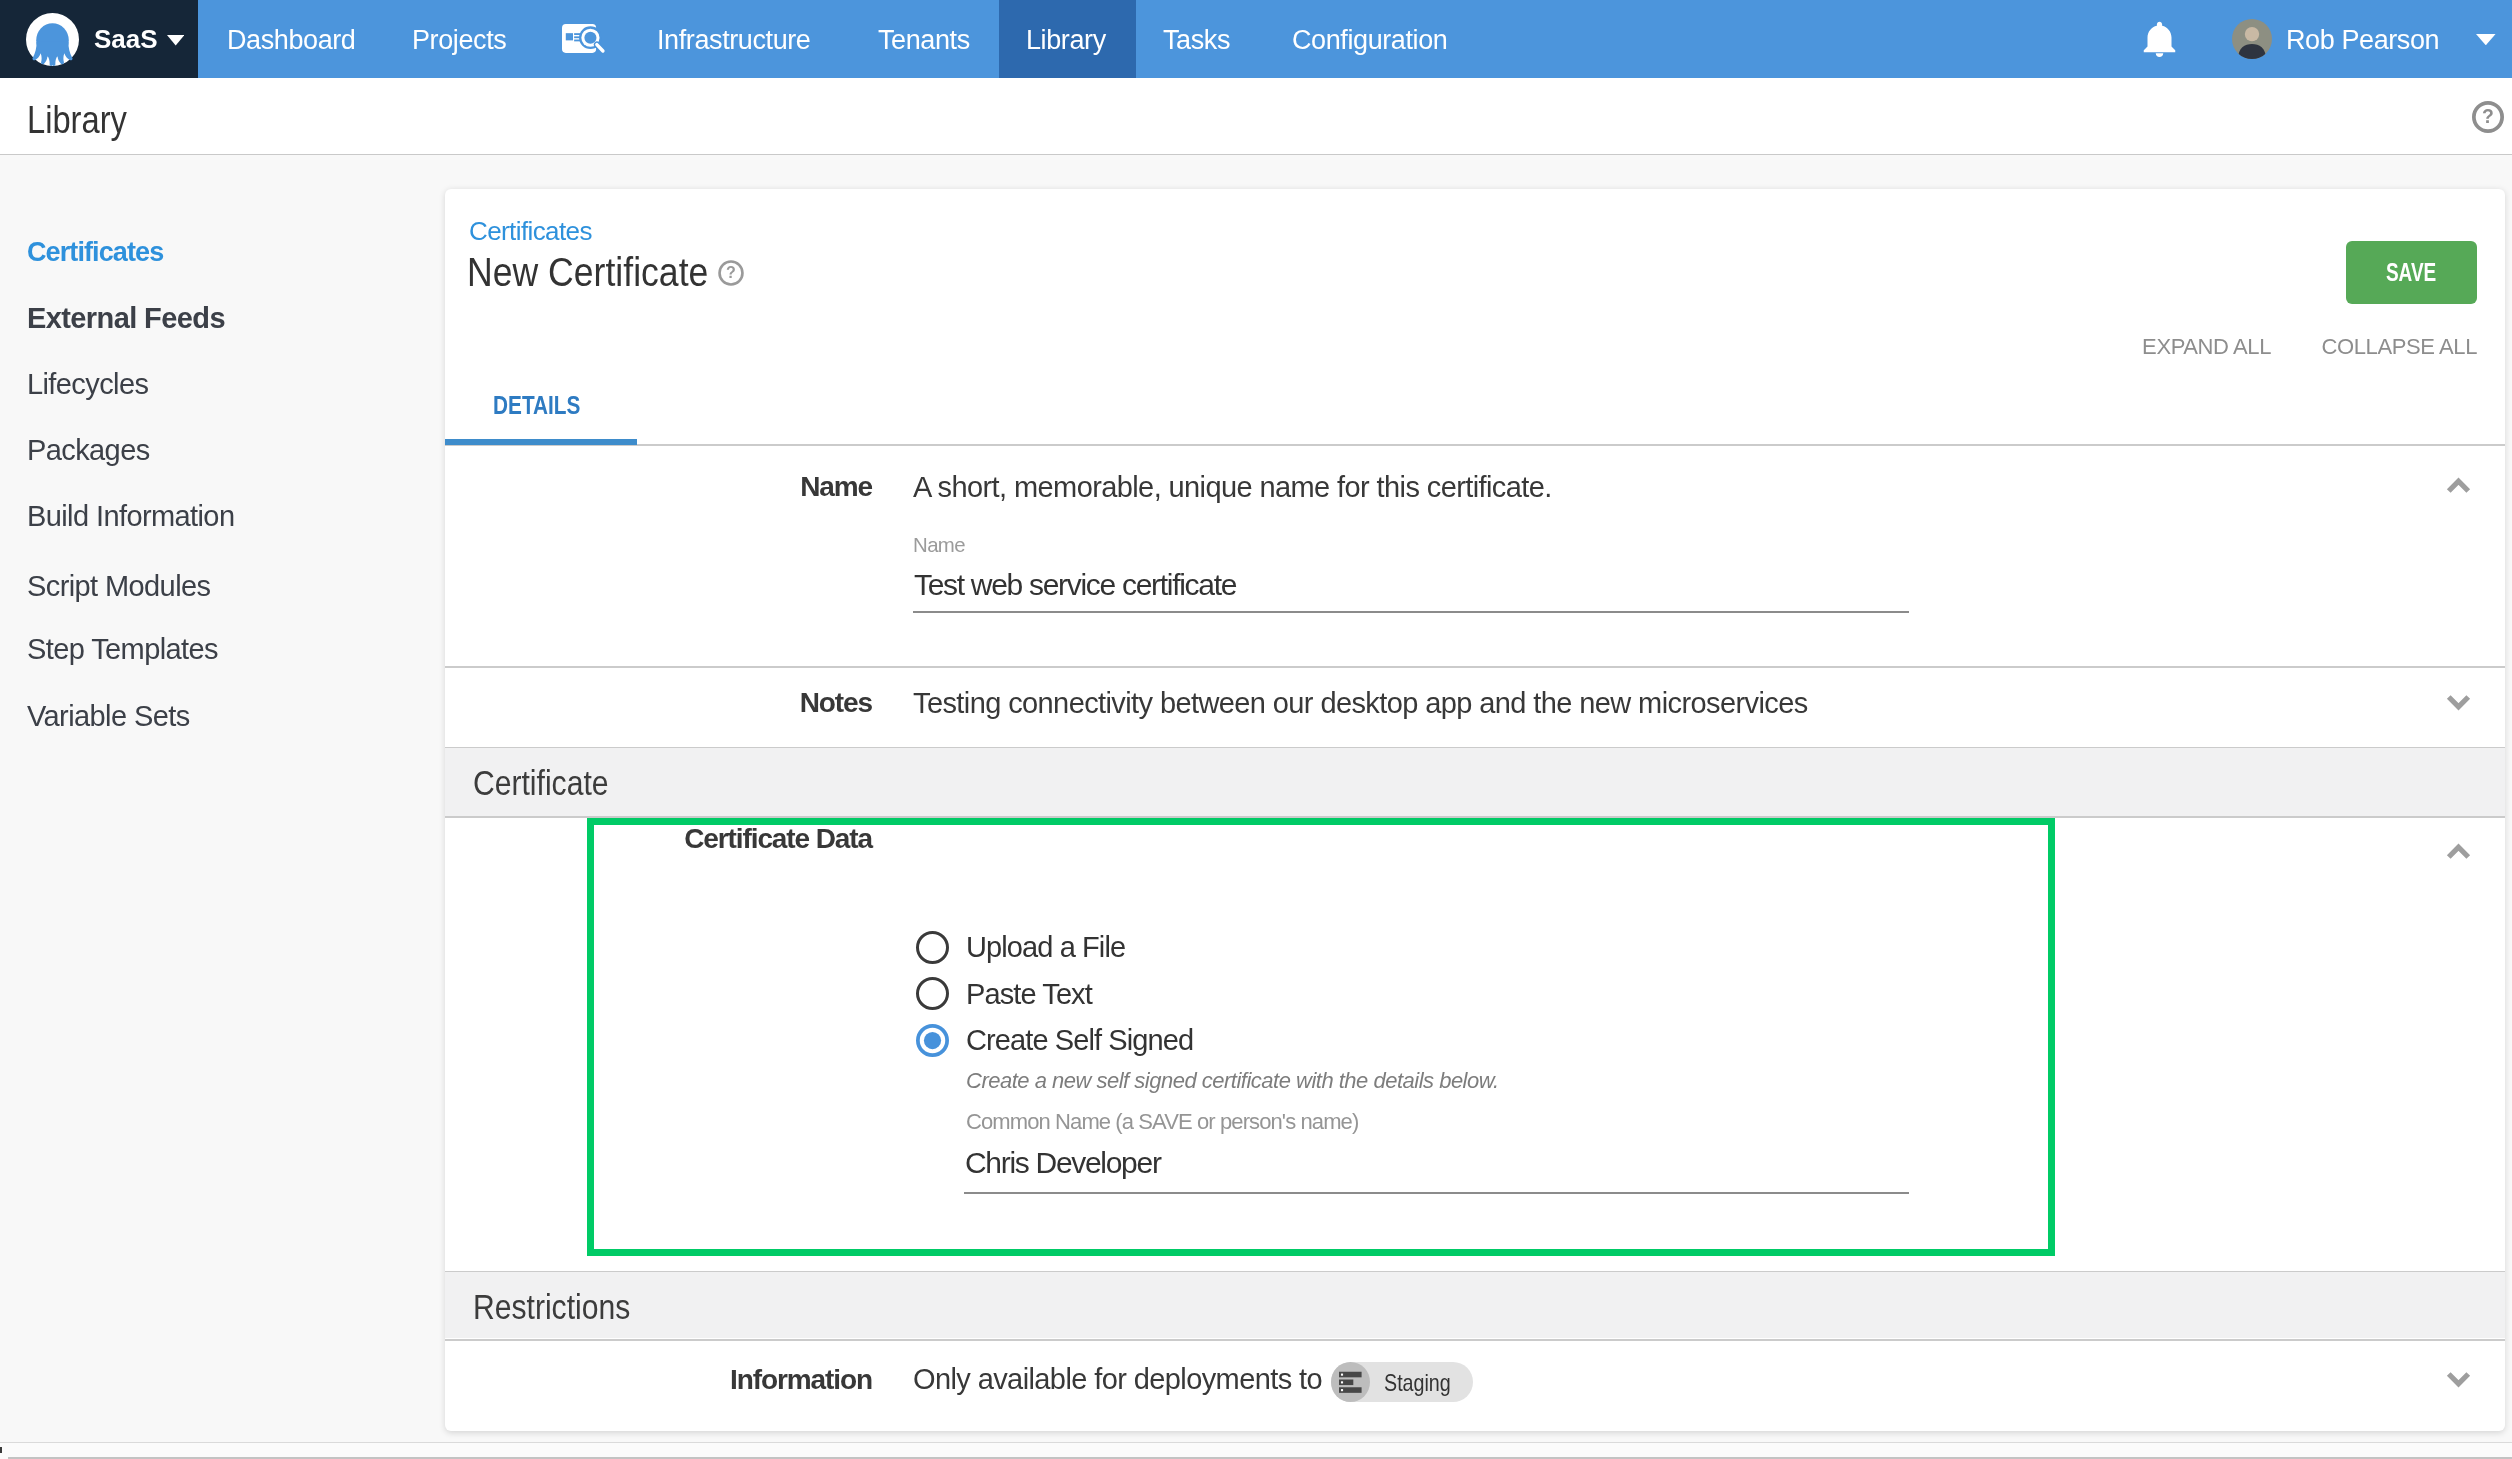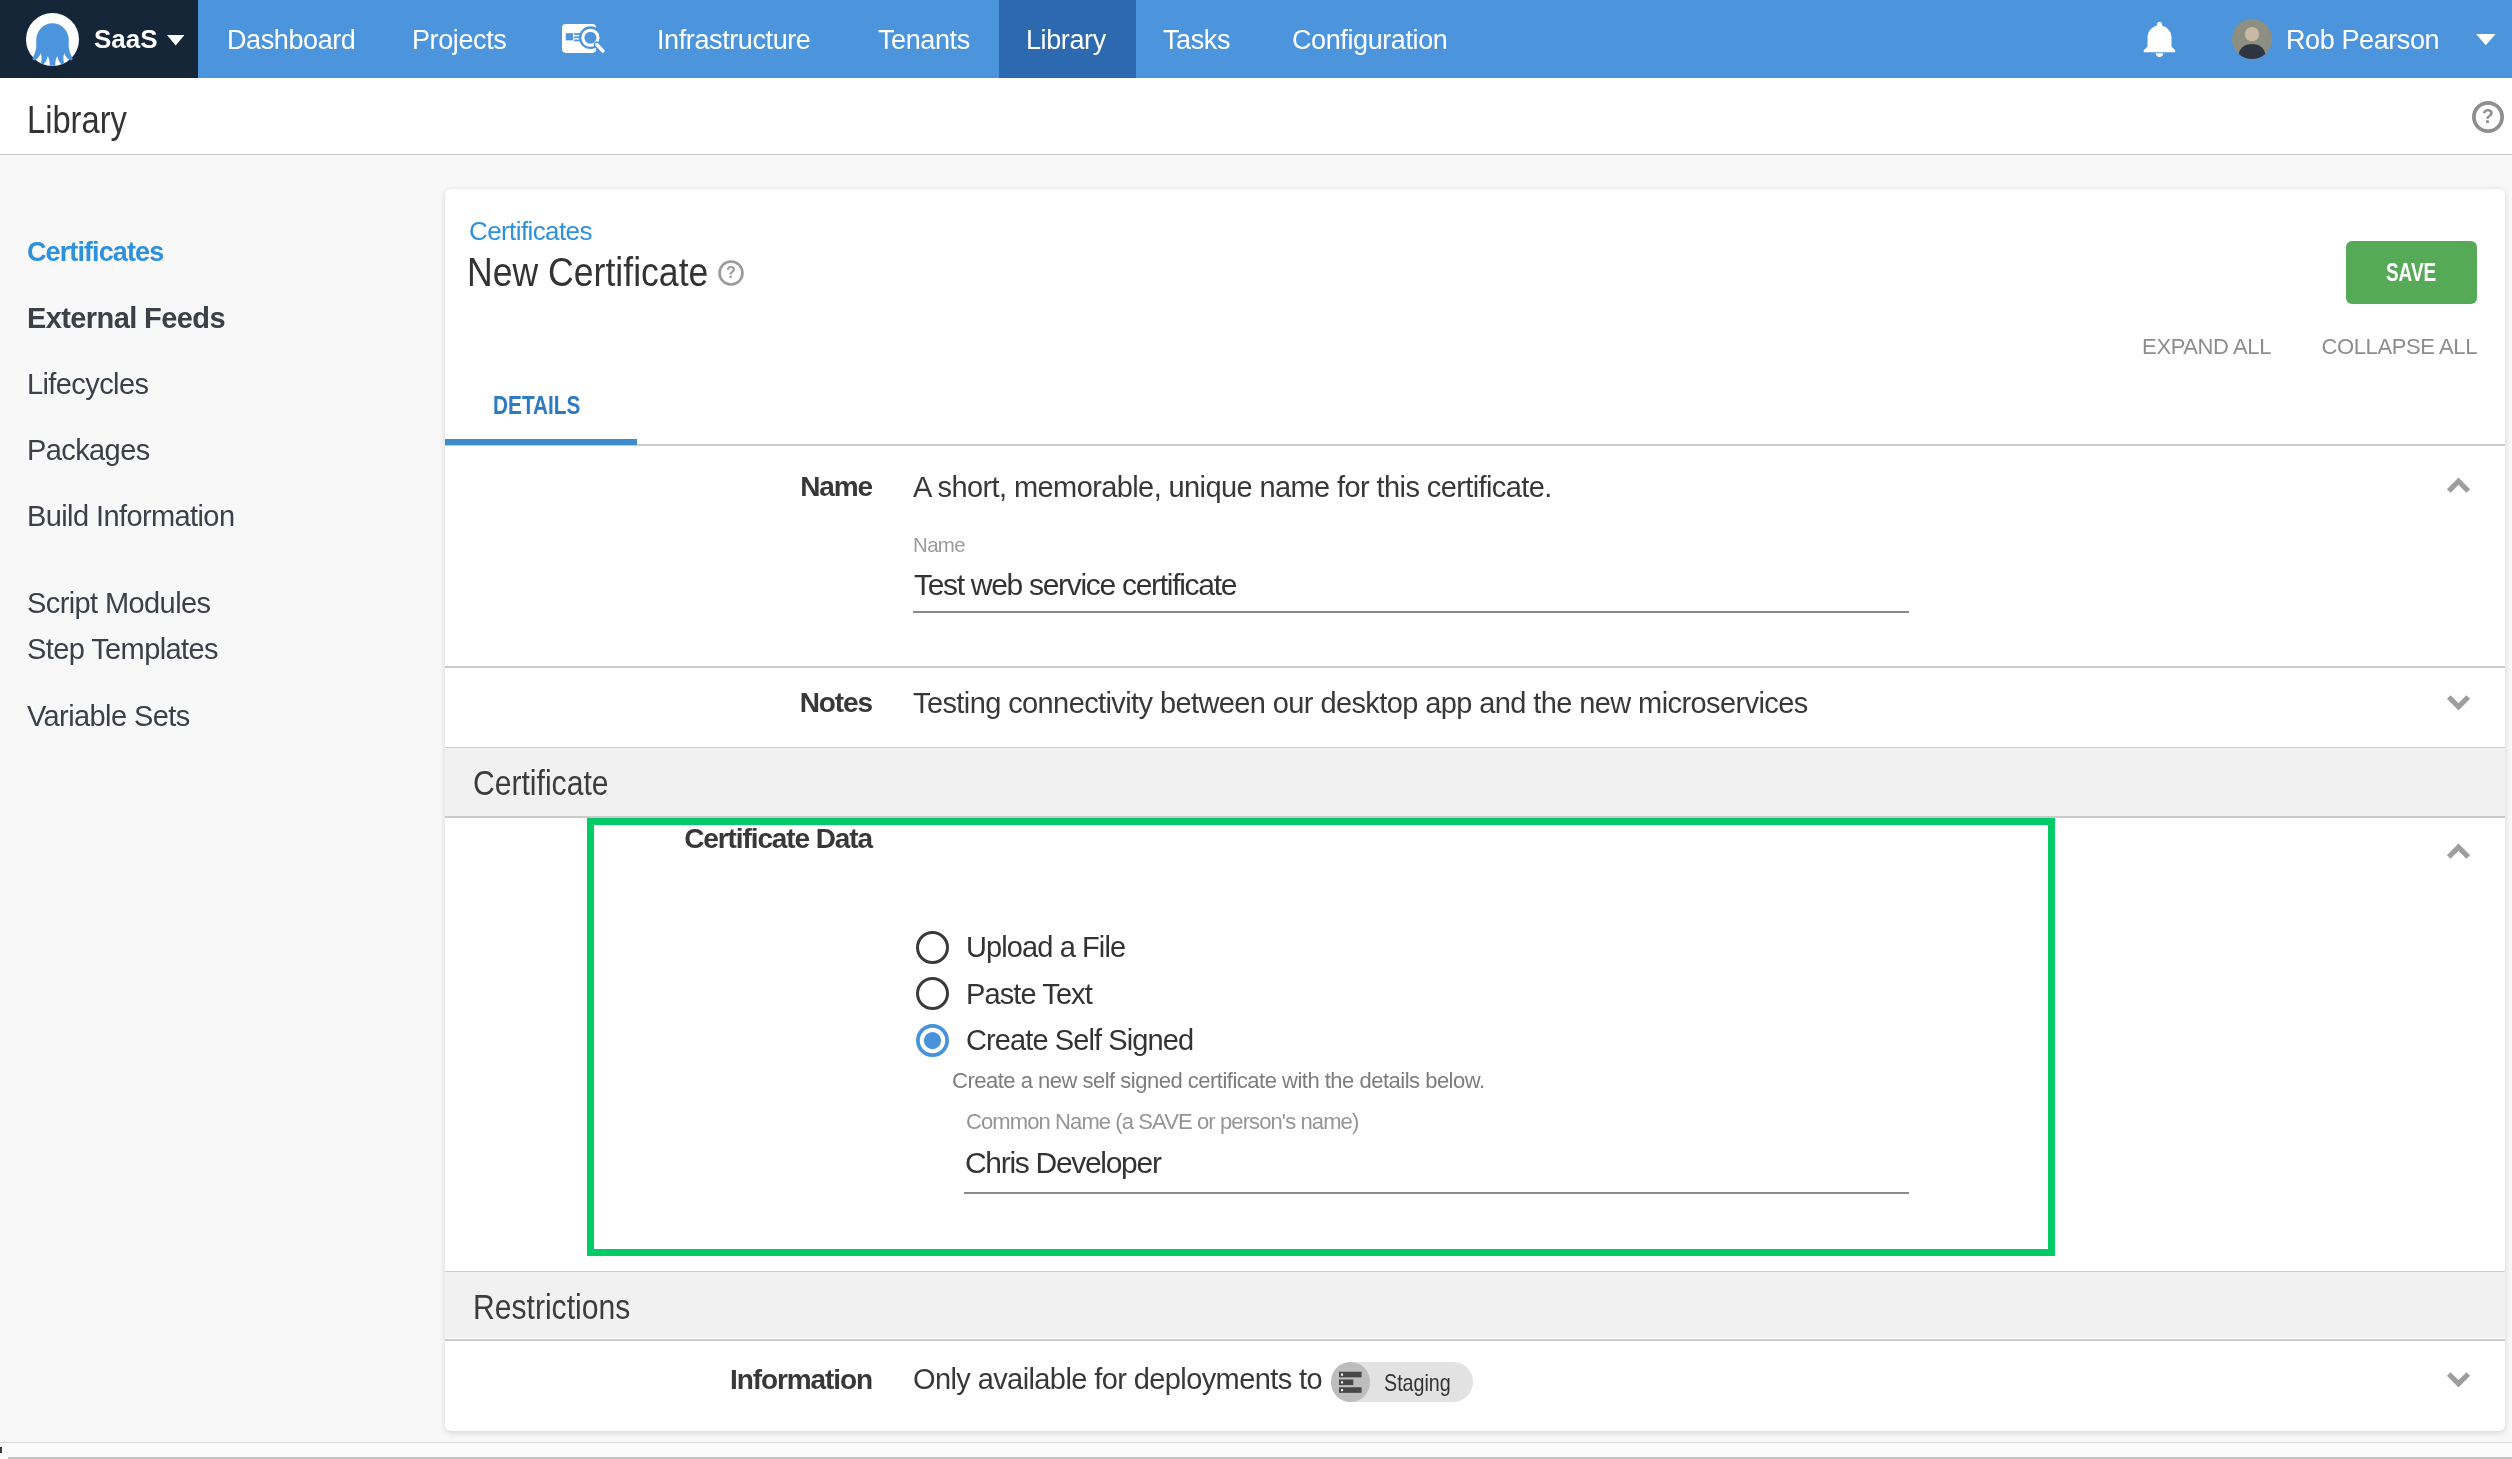--- a/index.html
+++ b/index.html
@@ -124,21 +124,21 @@
     <circle cx="21.5" cy="21.5" r="19" fill="none" stroke="#8e8e8e" stroke-width="5"></circle>
     <text x="21.5" y="30" text-anchor="middle" font-size="26" font-weight="700" fill="#8e8e8e" font-family="Liberation Sans, sans-serif">?</text>
   </svg>
 </div>
 
 <div class="sideitem" style="top:236px; color:#2E91DC; font-weight:700; font-size:27px; letter-spacing:-0.9px;">Certificates</div>
 <div class="sideitem" style="top:301px;font-weight:bold;">External Feeds</div>
 <div class="sideitem" style="top:367px;">Lifecycles</div>
 <div class="sideitem" style="top:433px;">Packages</div>
 <div class="sideitem" style="top:499px;">Build Information</div>
-<div class="sideitem" style="top:586px;">Script Modules</div>
+<div class="sideitem" style="top:569px;">Script Modules</div>
 <div class="sideitem" style="top:632px;">Step Templates</div>
 <div class="sideitem" style="top:699px;">Variable Sets</div>
 
 <div id="card">
 
   <div class="abs" style="left:24px; top:27px; font-size:26px; color:#2E91DC; letter-spacing:-0.6px; line-height:1.2;">Certificates</div>
   <div class="abs" style="left:22px; top:59px; font-size:40px; color:#333; line-height:1.2; transform:scaleX(0.89); transform-origin:0 50%;">New Certificate</div>
   <svg class="abs" style="left:273px; top:71px;" width="26" height="26" viewBox="0 0 34 34">
     <circle cx="17" cy="17" r="15" fill="none" stroke="#9a9a9a" stroke-width="3.4"></circle>
     <text x="17" y="24" text-anchor="middle" font-size="21" font-weight="700" fill="#9a9a9a" font-family="Liberation Sans, sans-serif">?</text>
@@ -191,21 +191,21 @@
   <div class="radio off" style="left:471px; top:742px;"></div>
   <div class="radiolabel" style="left:521px; top:741px;">Upload a File</div>
   <div class="radio off" style="left:471px; top:788px;"></div>
   <div class="radiolabel" style="left:521px; top:788px;">Paste Text</div>
   <svg class="abs" style="left:471px; top:835px;" width="33" height="33" viewBox="0 0 44 44">
     <circle cx="22" cy="22" r="19.5" fill="none" stroke="#4792DB" stroke-width="5"></circle>
     <circle cx="22" cy="22" r="11.5" fill="#4792DB"></circle>
   </svg>
   <div class="radiolabel" style="left:521px; top:834px;">Create Self Signed</div>
 
-  <div class="graytext" style="left:507px; top:879px;">Create a new self signed certificate with the details below.</div>
+  <div class="graytext" style="left:521px; top:879px;font-style:italic;">Create a new self signed certificate with the details below.</div>
   <div class="graytext" style="left:521px; top:920px; color:#959595; letter-spacing:-0.9px;">Common Name (a SAVE or person's name)</div>
   <div class="inputval" style="left:520px; top:956px;">Chris Developer</div>
   <div class="inputline" style="left:519px; top:1003px; width:945px;"></div>
 
   <div class="divider" style="top:1082px;"></div>
 
   <div class="secheader" style="top:1083px; height:66px;">
       <span style="top:13.6px;">Restrictions</span>
     </div>
   <div class="divider" style="top:1150px;"></div>

